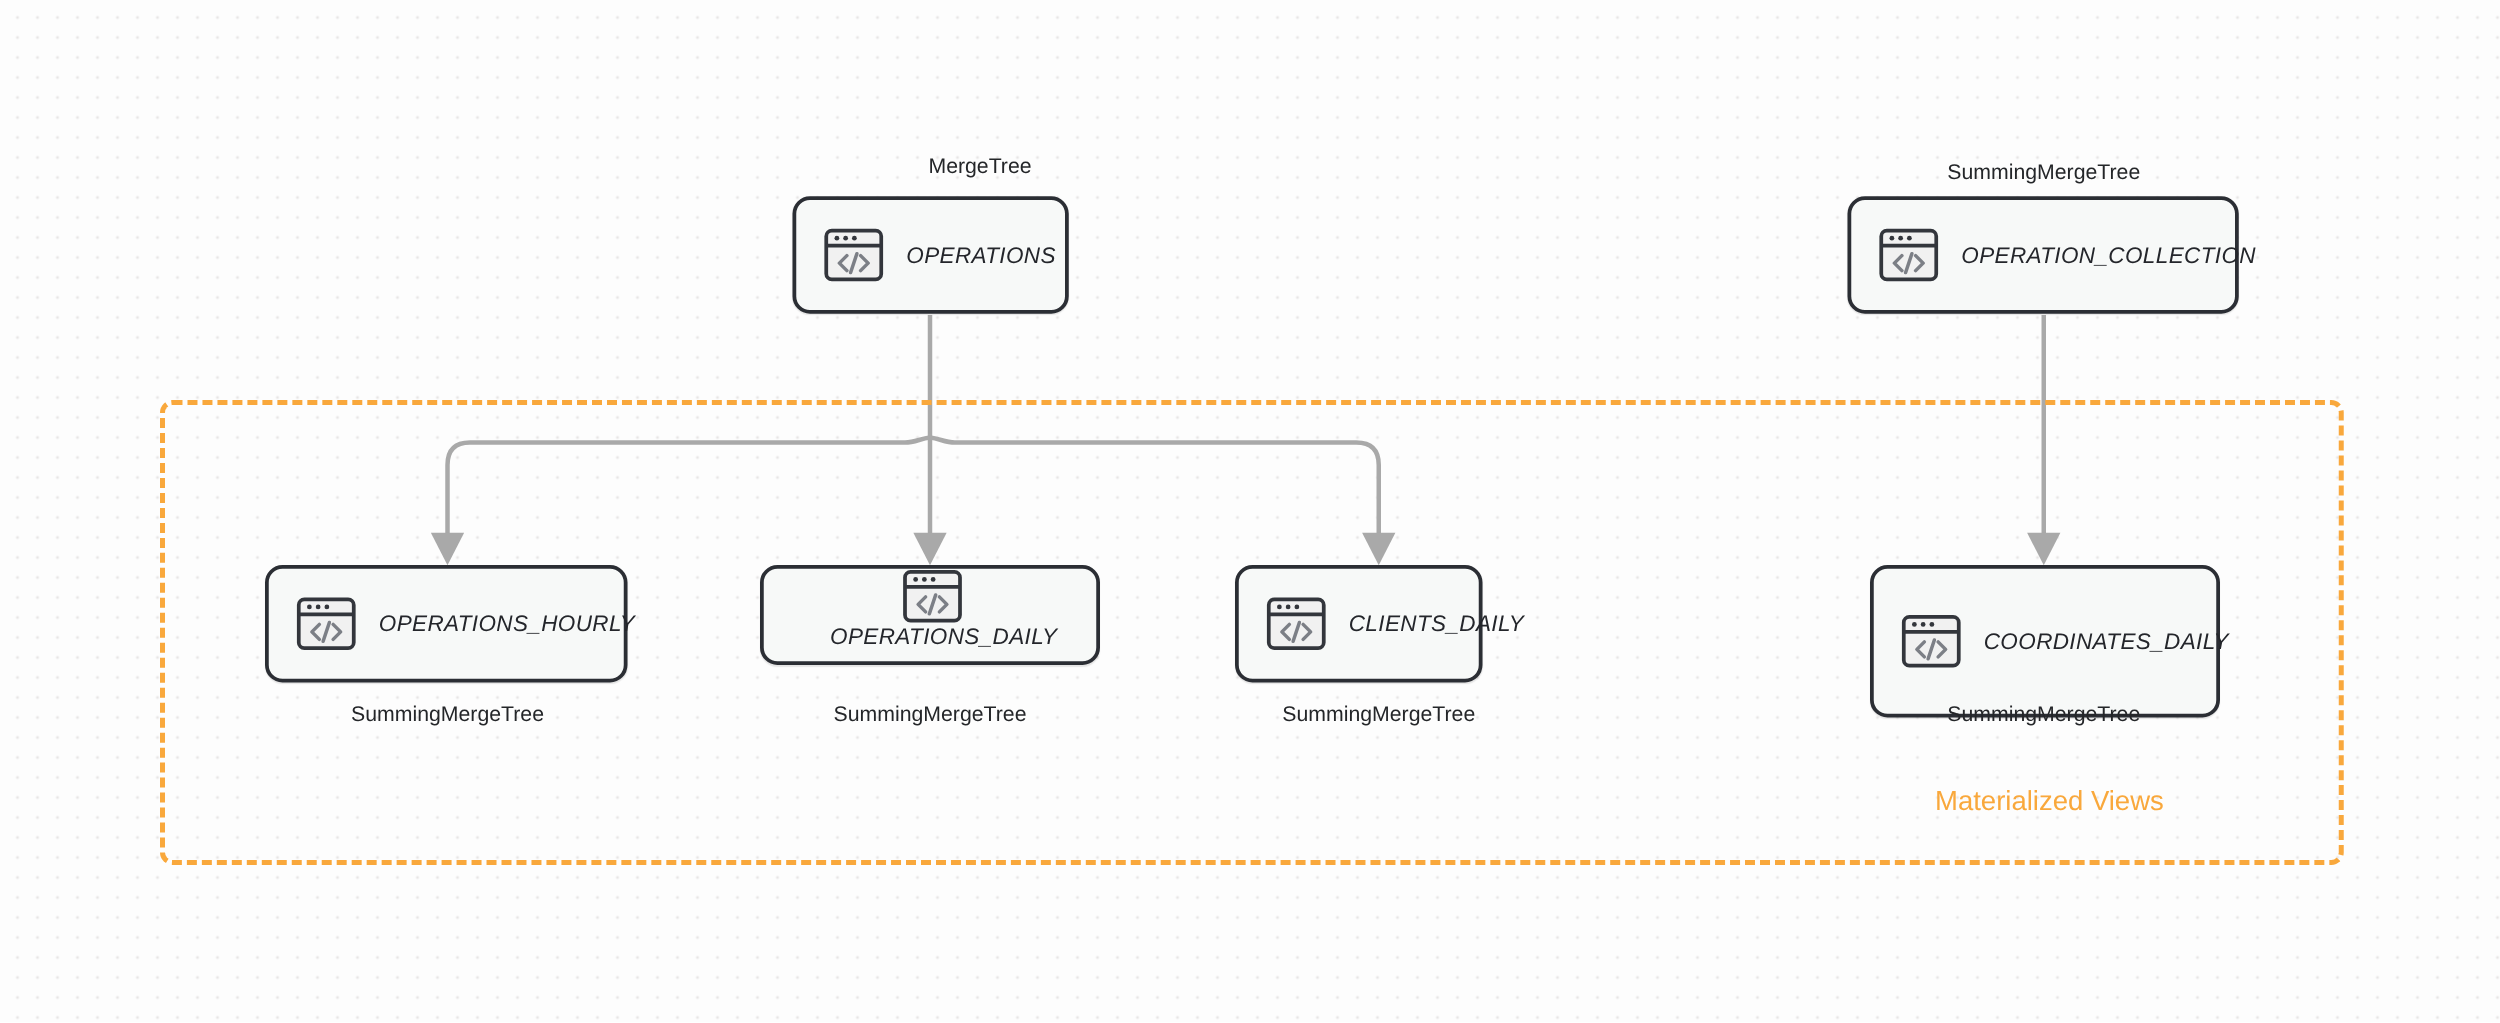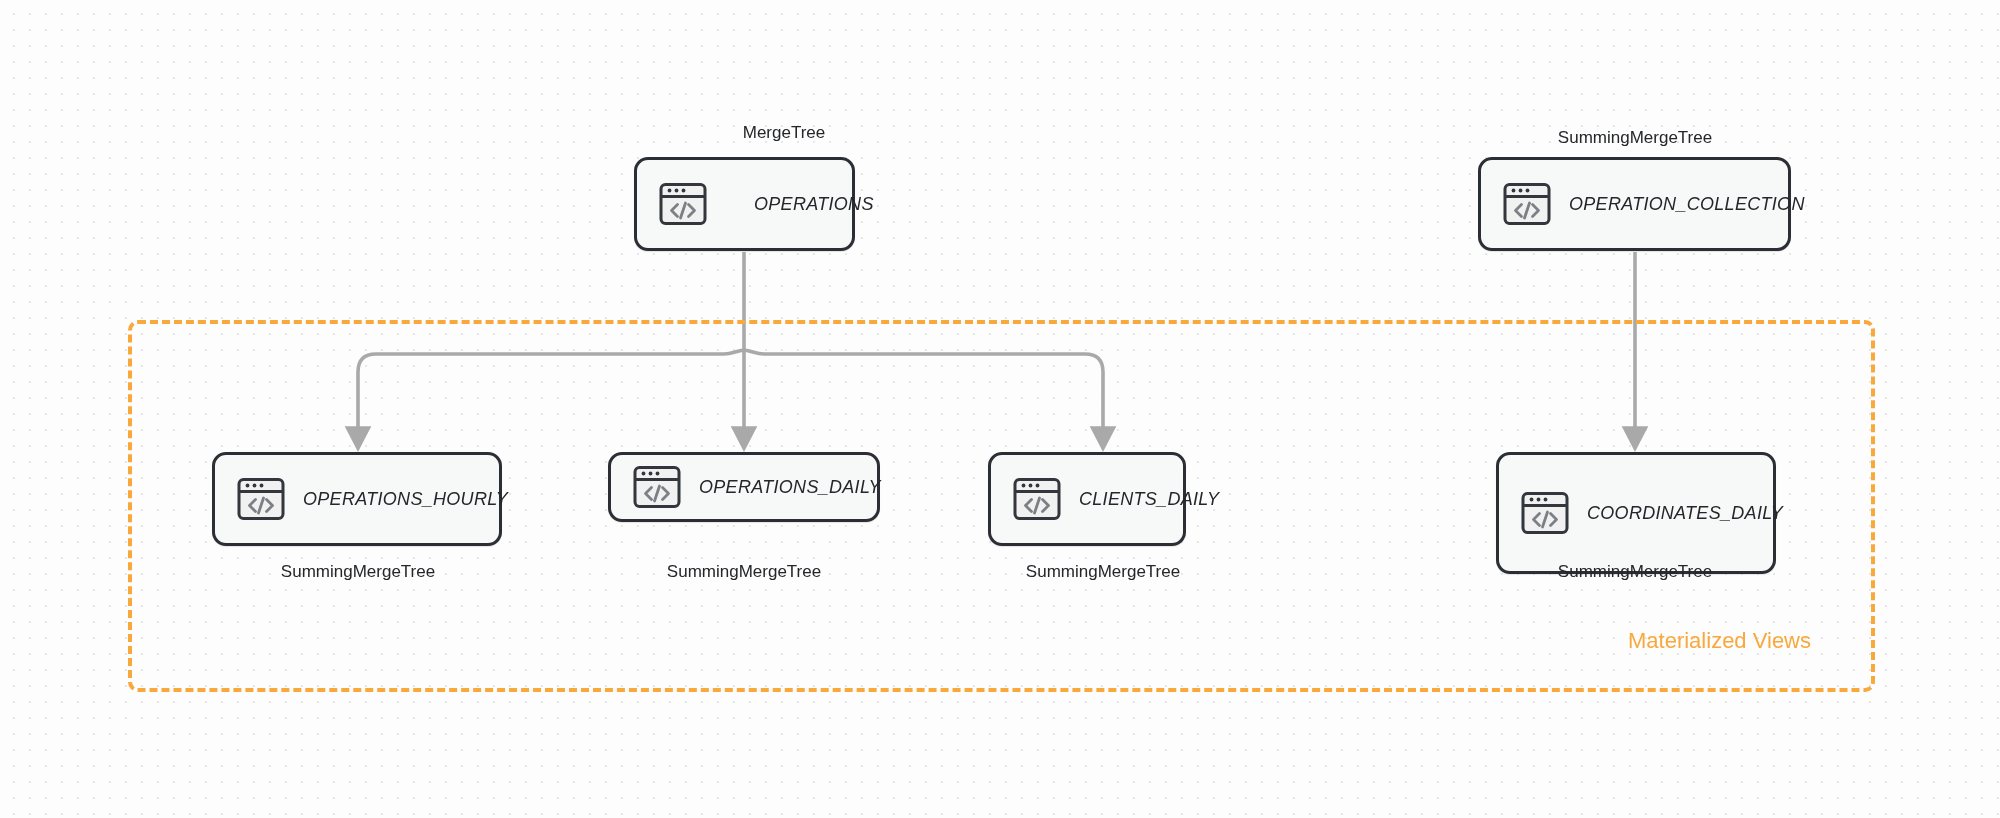--- a/index.html
+++ b/index.html
@@ -95,24 +95,24 @@
     <path d="M744,350 L744,437" fill="none" stroke="#a9a9a9" stroke-width="3.6" marker-end="url(#arrow)"></path>
 
     <path d="M744,350 C736,351 732,354 724,354 L376,354 Q358,354 358,372 L358,437" fill="none" stroke="#a9a9a9" stroke-width="3.6" stroke-linejoin="round" marker-end="url(#arrow)"></path>
 
     <path d="M744,350 C752,351 756,354 764,354 L1085,354 Q1103,354 1103,372 L1103,437" fill="none" stroke="#a9a9a9" stroke-width="3.6" stroke-linejoin="round" marker-end="url(#arrow)"></path>
 
     <path d="M1635,252 L1635,437" fill="none" stroke="#a9a9a9" stroke-width="3.6" marker-end="url(#arrow)"></path>
   </svg>
 
   <div class="mv-group" style="left:128px; top:320px; width:1747px; height:372px;"></div>
-  <div class="mv-group-label" style="left:1628px; top:628px;">Materialized Views</div>
+  <div class="mv-group-label" style="left:1548px; top:628px;">Materialized Views</div>
 
   <div class="caption" style="left:744px; top:123px;margin-left:40px;">MergeTree</div>
-  <div class="node" style="left:634px; top:157px; width:221px; height:94px;gap:29px;">
+  <div class="node" style="left:634px; top:157px; width:221px; height:94px;">
     <svg class="node-icon" viewBox="0 0 48 44" xmlns="http://www.w3.org/2000/svg">
       <rect x="2" y="2.5" width="44" height="39" rx="4.5" fill="#f1f1f1" stroke="#33363c" stroke-width="3"></rect>
       <line x1="2" y1="14.5" x2="46" y2="14.5" stroke="#33363c" stroke-width="3"></line>
       <circle cx="10.5" cy="8.5" r="1.9" fill="#33363c"></circle>
       <circle cx="17.5" cy="8.5" r="1.9" fill="#33363c"></circle>
       <circle cx="24.5" cy="8.5" r="1.9" fill="#33363c"></circle>
       <path d="M18.5,22.5 L12.5,28.5 L18.5,34.5" fill="none" stroke="#7c7f86" stroke-width="2.8" stroke-linecap="round" stroke-linejoin="round"></path>
       <path d="M29.5,22.5 L35.5,28.5 L29.5,34.5" fill="none" stroke="#7c7f86" stroke-width="2.8" stroke-linecap="round" stroke-linejoin="round"></path>
       <line x1="26.5" y1="21" x2="21.5" y2="36" stroke="#7c7f86" stroke-width="2.8" stroke-linecap="round"></line>
     </svg>
@@ -142,21 +142,21 @@
       <circle cx="17.5" cy="8.5" r="1.9" fill="#33363c"></circle>
       <circle cx="24.5" cy="8.5" r="1.9" fill="#33363c"></circle>
       <path d="M18.5,22.5 L12.5,28.5 L18.5,34.5" fill="none" stroke="#7c7f86" stroke-width="2.8" stroke-linecap="round" stroke-linejoin="round"></path>
       <path d="M29.5,22.5 L35.5,28.5 L29.5,34.5" fill="none" stroke="#7c7f86" stroke-width="2.8" stroke-linecap="round" stroke-linejoin="round"></path>
       <line x1="26.5" y1="21" x2="21.5" y2="36" stroke="#7c7f86" stroke-width="2.8" stroke-linecap="round"></line>
     </svg>
     <span class="node-label">OPERATION_COLLECTION</span>
   </div>
   <div class="caption" style="left:358px; top:562px;">SummingMergeTree</div>
 
-  <div class="node" style="left:608px; top:452px; width:272px; height:70px;">
+  <div class="node" style="left:608px; top:452px; width:272px; height:80px;flex-direction:column;">
     <svg class="node-icon" viewBox="0 0 48 44" xmlns="http://www.w3.org/2000/svg">
       <rect x="2" y="2.5" width="44" height="39" rx="4.5" fill="#f1f1f1" stroke="#33363c" stroke-width="3"></rect>
       <line x1="2" y1="14.5" x2="46" y2="14.5" stroke="#33363c" stroke-width="3"></line>
       <circle cx="10.5" cy="8.5" r="1.9" fill="#33363c"></circle>
       <circle cx="17.5" cy="8.5" r="1.9" fill="#33363c"></circle>
       <circle cx="24.5" cy="8.5" r="1.9" fill="#33363c"></circle>
       <path d="M18.5,22.5 L12.5,28.5 L18.5,34.5" fill="none" stroke="#7c7f86" stroke-width="2.8" stroke-linecap="round" stroke-linejoin="round"></path>
       <path d="M29.5,22.5 L35.5,28.5 L29.5,34.5" fill="none" stroke="#7c7f86" stroke-width="2.8" stroke-linecap="round" stroke-linejoin="round"></path>
       <line x1="26.5" y1="21" x2="21.5" y2="36" stroke="#7c7f86" stroke-width="2.8" stroke-linecap="round"></line>
     </svg>

